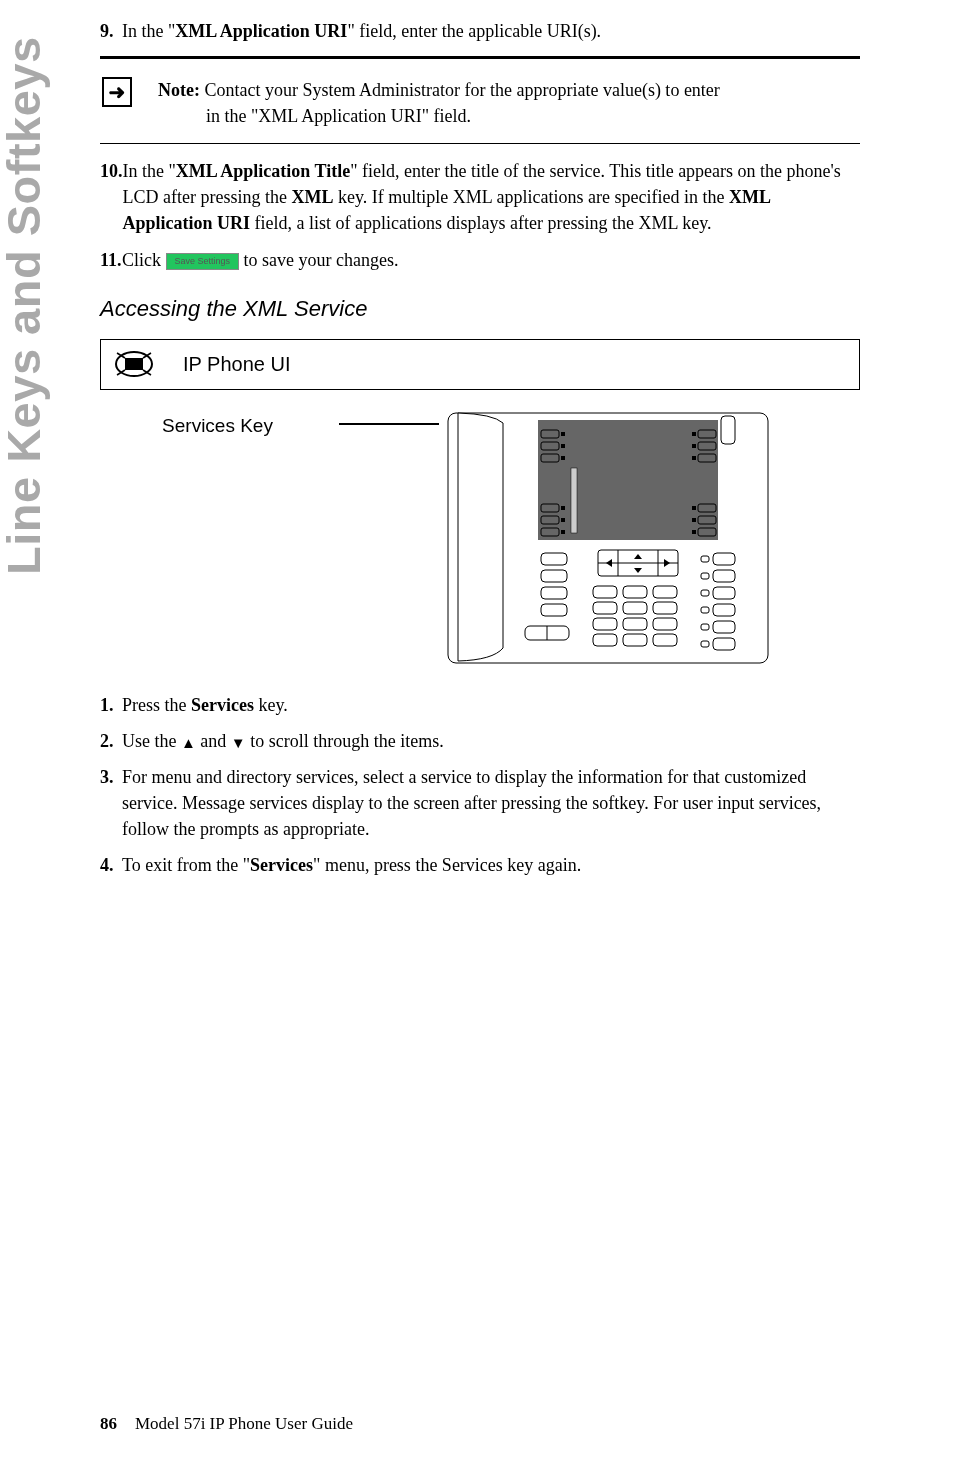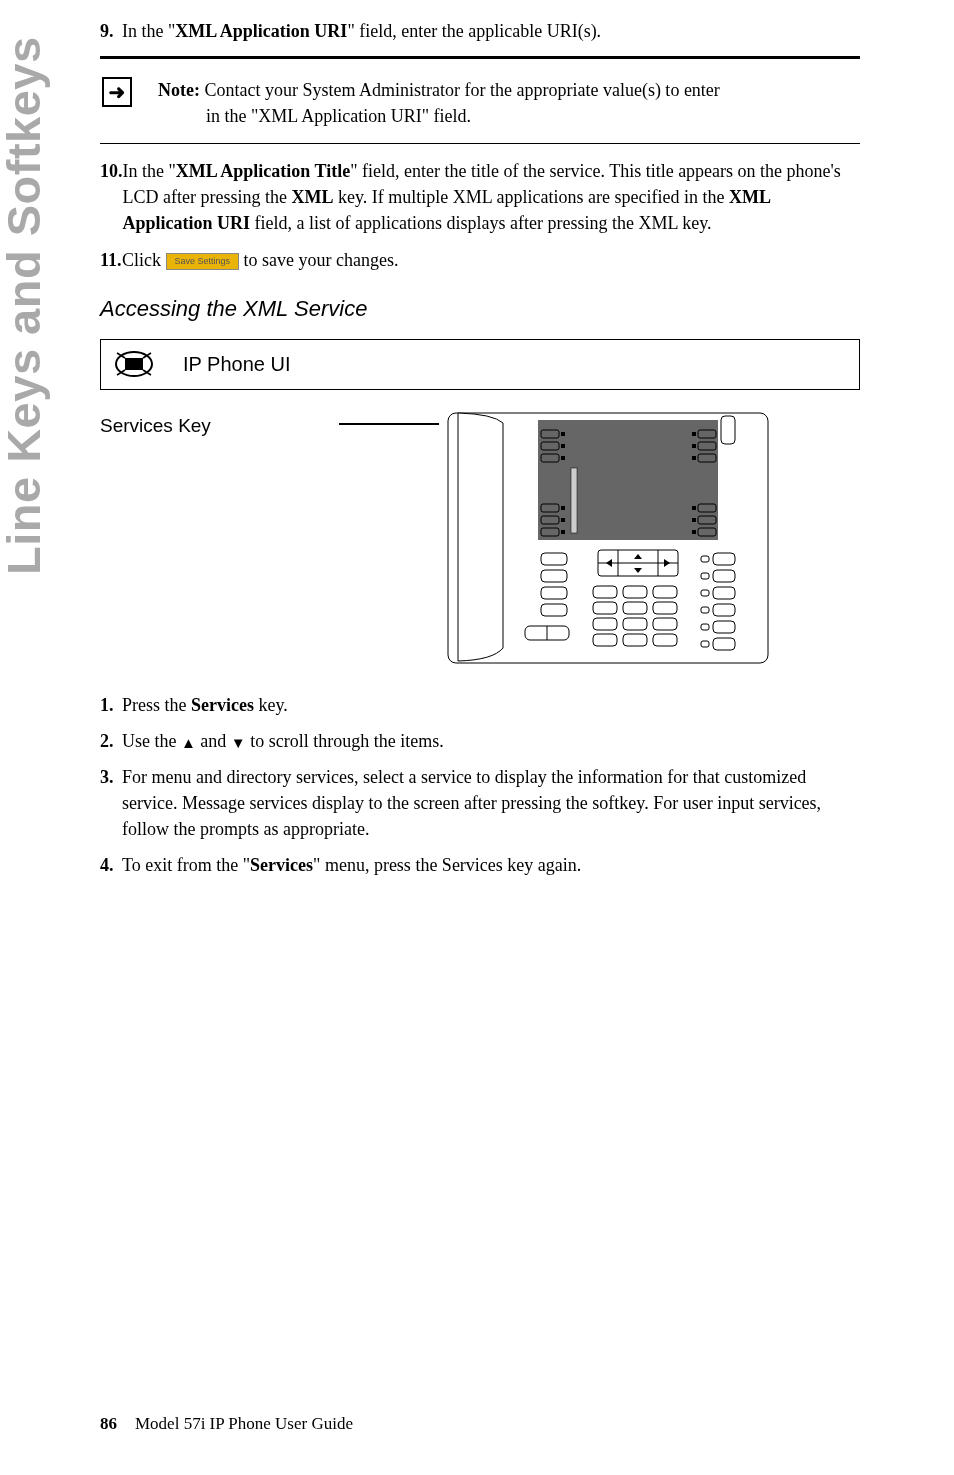--- a/index.html
+++ b/index.html
@@ -58,21 +58,21 @@
   }
   .note-text { flex: 1; }
   .note-text .indent { display: block; margin-left: 48px; }
   .save-btn {
     display: inline-block;
     border: 1px solid #888;
     font-family: Arial, sans-serif;
     font-size: 9px;
     padding: 1px 8px;
     color: #555;
-    background: #eab308;
+    background: #22c55e;
     vertical-align: middle;
   }
   .section-heading {
     font-family: 'Trebuchet MS', Arial, sans-serif;
     font-style: italic;
     font-weight: normal;
     font-size: 22px;
     margin: 20px 0 10px 0;
   }
   .para { margin-bottom: 14px; }
@@ -99,21 +99,21 @@
   .figure-row {
     display: flex;
     align-items: flex-start;
     margin: 18px 0 24px 0;
     gap: 4px;
   }
   .services-label {
     font-family: 'Trebuchet MS', Arial, sans-serif;
     font-size: 19px;
     margin-top: 4px;
-    text-align: left;
+    text-align: center;
     width: 235px;
   }
   .leader-line {
     height: 2px;
     background: #000;
     width: 100px;
     margin-top: 15px;
   }
   .phone-svg { flex-shrink: 0; }
   .arrow-glyph { font-family: Arial, sans-serif; font-size: 15px; vertical-align: middle; }

